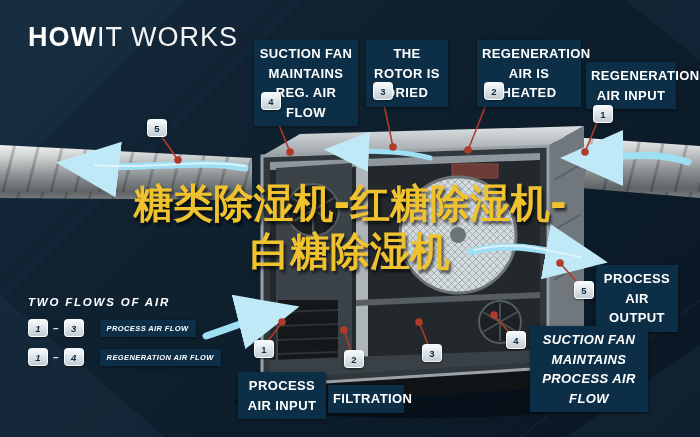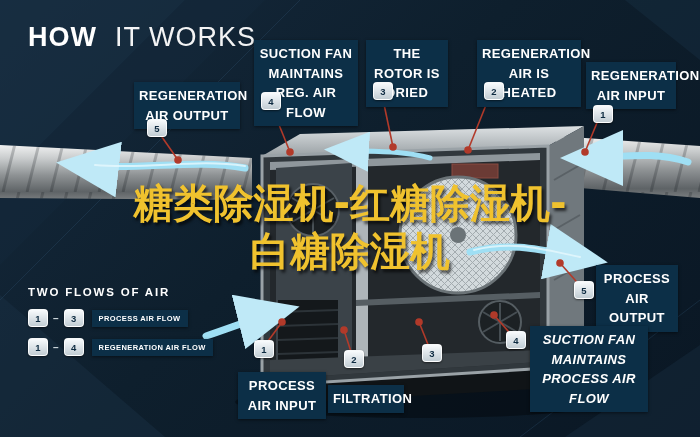--- a/index.html
+++ b/index.html
@@ -9,21 +9,21 @@
     font-family:"Liberation Sans",sans-serif;
   }
   svg{display:block;}
   .layer{position:absolute;left:0;top:0;width:700px;height:437px;}
   .bg-layer{z-index:1;}
   .connector-layer{z-index:5;pointer-events:none;}
 
   
   .title{position:absolute;left:28px;top:22px;z-index:10;color:#ffffff;font-size:27px;letter-spacing:1px;white-space:nowrap;}
   .t-bold{font-weight:800;}
-  .t-light{font-weight:300;margin-left:18px;opacity:.95;}
+  .t-light{font-weight:300;margin-left:0;opacity:.95;}
 
   
   .lbox{
     position:absolute;z-index:10;background:#0c2f47;color:#ffffff;
     font-size:13px;font-weight:700;letter-spacing:.4px;line-height:1.5;
     padding:4px 5px;text-align:center;text-transform:uppercase;
     box-shadow:0 1px 3px rgba(0,0,0,.5);
   }
   
   .chip{
@@ -52,27 +52,27 @@
   .p-fanproc-box{left:530px;top:326px;width:108px;font-style:italic;}
   .p-fanproc-badge{left:506px;top:331px;}
   .p-procdry-box{left:416px;top:380px;width:104px;}
   .p-procdry-badge{left:422px;top:344px;}
   .p-filt-box{left:328px;top:385px;width:66px;}
   .p-filt-badge{left:344px;top:350px;}
   .p-procin-box{left:238px;top:372px;width:78px;}
   .p-procin-badge{left:254px;top:340px;}
 
   
-  .legend{position:absolute;left:28px;top:286px;z-index:10;}
+  .legend{position:absolute;left:28px;top:296px;z-index:10;font-style:italic;}
   .legend-heading{color:#ffffff;font-size:11.5px;font-weight:800;letter-spacing:1.8px;}
   .legend-row{display:flex;align-items:center;gap:5px;margin-top:11px;}
   .dash{color:#cfd8de;font-size:10px;font-weight:700;}
   .legend-label{
     background:#0c2f47;color:#ffffff;font-size:7.5px;font-weight:700;
-    letter-spacing:.4px;padding:4px 7px;margin-left:3px;box-shadow:0 1px 3px rgba(0,0,0,.5);
+    letter-spacing:.4px;padding:4px 7px;margin-left:11px;box-shadow:0 1px 3px rgba(0,0,0,.5);
   }
 
   
   .cn{position:absolute;left:0;width:700px;text-align:center;z-index:20;
       color:#f0c22e;font-weight:800;
       font-family:"DejaVu Sans","Liberation Sans",sans-serif;
       text-shadow:2px 3px 3px rgba(0,0,0,.65);}
   .cn1{top:176px;font-size:40px;}
   .cn2{top:224px;font-size:40px;}
 </style>
@@ -207,21 +207,20 @@
         <circle cx="344" cy="330" r="3"></circle>
       <line x1="263" y1="348" x2="282" y2="322"></line>
         <circle cx="282" cy="322" r="3"></circle>
     </g>
   </svg>
 
   <div class="title">
     <span class="t-bold">HOW</span><span class="t-light">IT WORKS</span>
   </div>
 
-  <div class="lbox p-regout-box">REGENERATION AIR OUTPUT</div>
   <div class="chip nbadge p-regout-badge">5</div>
 
   <div class="lbox p-fanreg-box">SUCTION FAN MAINTAINS REG. AIR FLOW</div>
   <div class="chip nbadge p-fanreg-badge">4</div>
 
   <div class="lbox p-rotordry-box">THE ROTOR IS DRIED</div>
   <div class="chip nbadge p-rotordry-badge">3</div>
 
   <div class="lbox p-regheat-box">REGENERATION AIR IS HEATED</div>
   <div class="chip nbadge p-regheat-badge">2</div>

